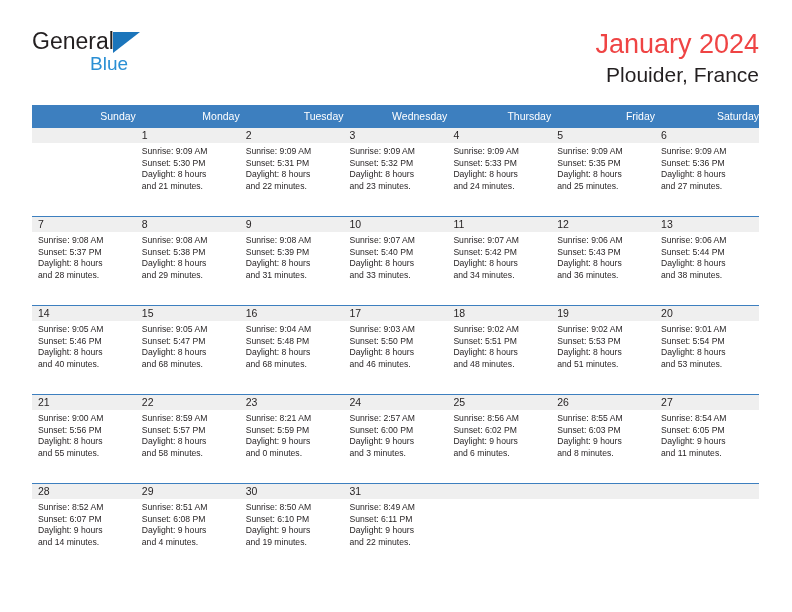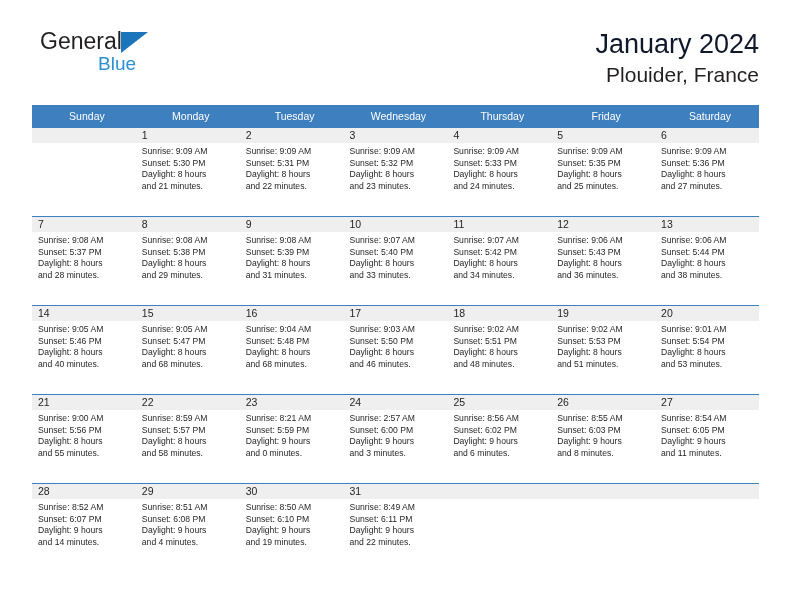--- a/index.html
+++ b/index.html
@@ -17,21 +17,21 @@
   .page {
     position: relative;
     width: 792px;
     height: 612px;
     box-sizing: border-box;
   }
 
   
   .header {
     position: absolute;
-    left: 40px;
+    left: 32px;
     top: 28px;
     right: 33px;
     height: 72px;
   }
   .brand {
     position: absolute;
     left: 0;
     top: 0;
     width: 220px;
     height: 60px;
@@ -65,21 +65,21 @@
   }
 
   .title-block {
     position: absolute;
     right: 0;
     top: 0;
     text-align: right;
   }
   .cal-title {
     font-size: 27px;
-    color: #0f172a;
+    color: #ef4444;
     line-height: 33px;
     white-space: nowrap;
   }
   .cal-subtitle {
     font-size: 21px;
     color: #231f20;
     line-height: 22px;
     margin-top: 3px;
     white-space: nowrap;
   }
@@ -91,21 +91,21 @@
     top: 105px;
     width: 727px;
     border-collapse: collapse;
     table-layout: fixed;
   }
   .calendar th {
     background: #3d7fbf;
     color: #ffffff;
     font-size: 10.5px;
     font-weight: normal;
-    text-align: center;
+    text-align: right;
     padding: 5px 0 5px 6px;
     height: 9px;
     border: none;
   }
   .calendar td {
     vertical-align: top;
     padding: 0;
     border: none;
     border-top: 1px solid #3d7fbf;
     height: 88px;

